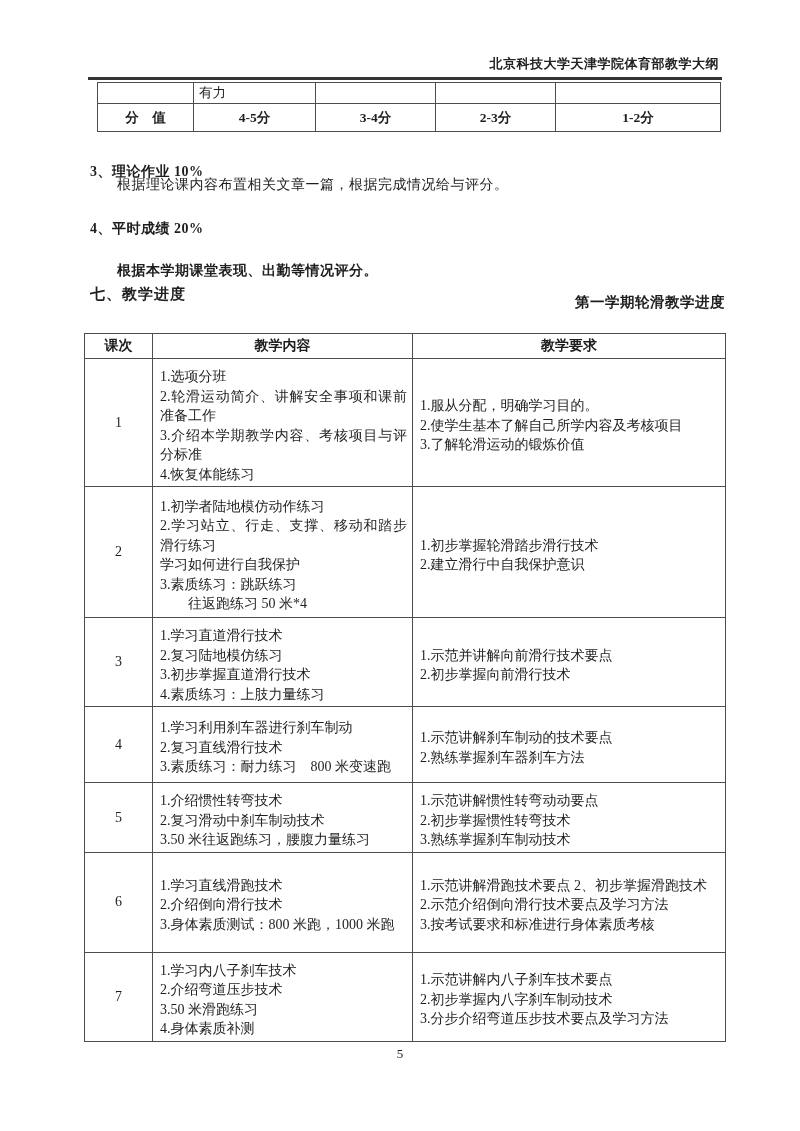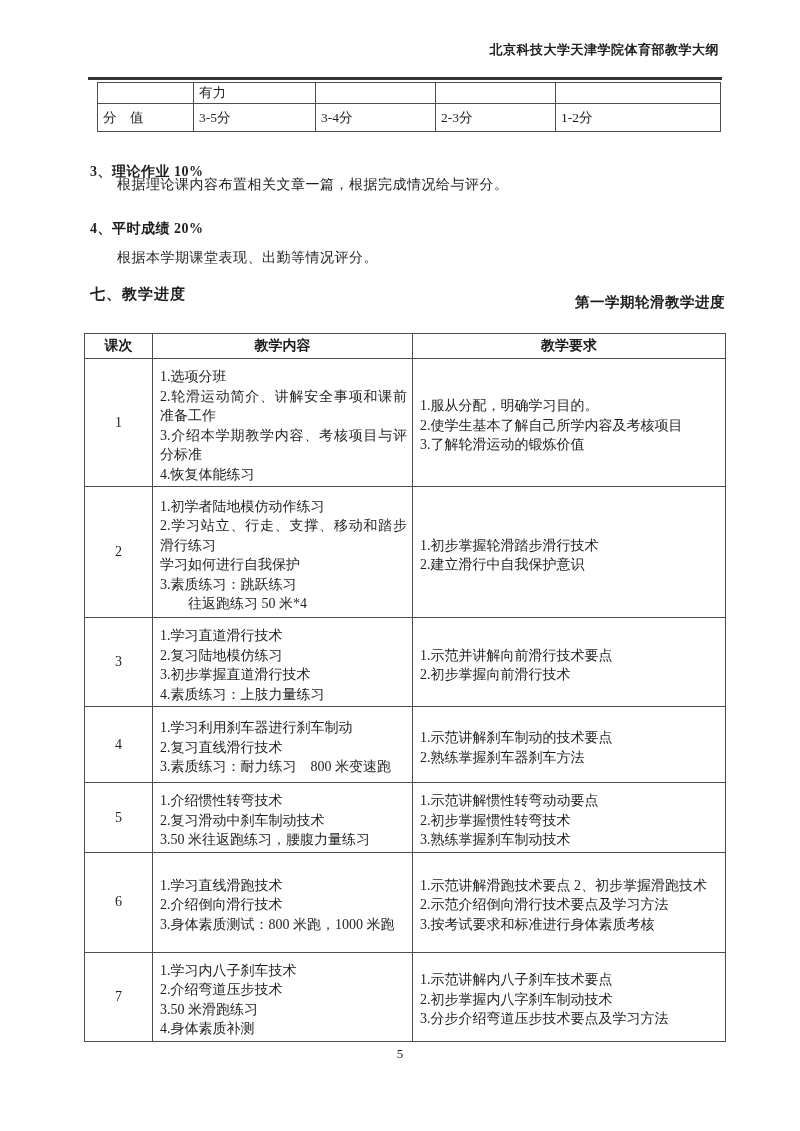--- a/index.html
+++ b/index.html
@@ -2,40 +2,40 @@
 <html><head>
 <meta charset="utf-8">
 <style>
   html,body{margin:0;padding:0;background:#ffffff;}
   .page{
     position:relative;width:800px;height:1131px;background:#ffffff;
     font-family:"Liberation Serif","DejaVu Serif",serif;
     color:#1e1e1e;overflow:hidden;
   }
   .doc-header{
-    position:absolute;top:41px;right:81px;
+    position:absolute;top:55px;right:81px;
     font-size:13px;font-weight:bold;letter-spacing:0.5px;color:#222;
   }
   .header-rule{
     position:absolute;top:77px;left:88px;width:634px;height:3px;background:#343434;
   }
   table{border-collapse:collapse;table-layout:fixed;}
   td,th{border:1px solid #4d4d4d;box-sizing:border-box;}
 
   .score-table{position:absolute;top:82px;left:97px;width:623px;font-size:13.5px;}
   .score-table td{padding:1px 5px;}
   .score-table tr.score-row-top td{height:21px;text-align:left;vertical-align:middle;font-family:Liberation Mono, monospace;}
-  .score-table tr.score-row-values td{height:28px;text-align:left;vertical-align:middle;}
+  .score-table tr.score-row-values td{height:28px;text-align:center;vertical-align:middle;font-weight:bold;}
 
   .sec-heading{position:absolute;left:90px;font-size:14px;font-weight:bold;letter-spacing:0.5px;}
   .sec-body{position:absolute;left:117px;font-size:14px;letter-spacing:0.5px;}
   .sec3-heading{top:163px;}
   .sec3-body{top:176px;}
   .sec4-heading{top:220px;}
-  .sec4-body{top:249px;}
+  .sec4-body{top:262px;font-weight:bold;}
   .chapter-heading{position:absolute;left:90px;top:285px;font-size:15px;font-weight:bold;letter-spacing:1px;}
   .tbl-title{position:absolute;left:84px;top:293px;width:641px;text-align:right;font-size:14.5px;font-weight:bold;letter-spacing:0.5px;}
 
   .schedule{position:absolute;top:333px;left:84px;width:641px;font-size:14px;}
   .schedule th{height:25px;font-size:14px;font-weight:bold;text-align:center;vertical-align:middle;padding:0 7px;}
   .schedule td{vertical-align:middle;line-height:19.5px;}
   .schedule td.lesson-cell{text-align:center;}
   .schedule td.content-cell,.schedule td.req-cell{
     white-space:pre-line;text-align:justify;padding:8px 5px 2px 7px;
   }
@@ -68,21 +68,21 @@
     <tbody>
       <tr class="score-row-top">
         <td></td>
         <td>有力</td>
         <td></td>
         <td></td>
         <td></td>
       </tr>
       <tr class="score-row-values">
         <td>分　值</td>
-        <td>3-5分</td>
+        <td>4-5分</td>
         <td>3-4分</td>
         <td>2-3分</td>
         <td>1-2分</td>
       </tr>
     </tbody>
   </table>
 
   <div class="sec-heading sec3-heading">3、理论作业 10%</div>
   <div class="sec-body sec3-body">根据理论课内容布置相关文章一篇，根据完成情况给与评分。</div>
   <div class="sec-heading sec4-heading">4、平时成绩 20%</div>

